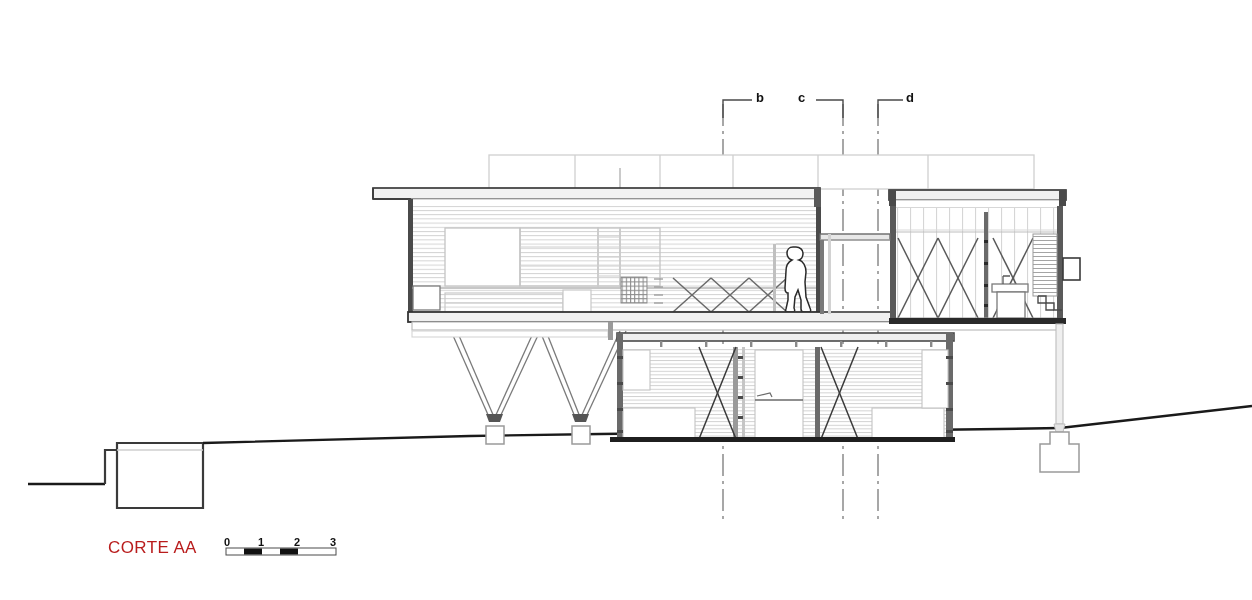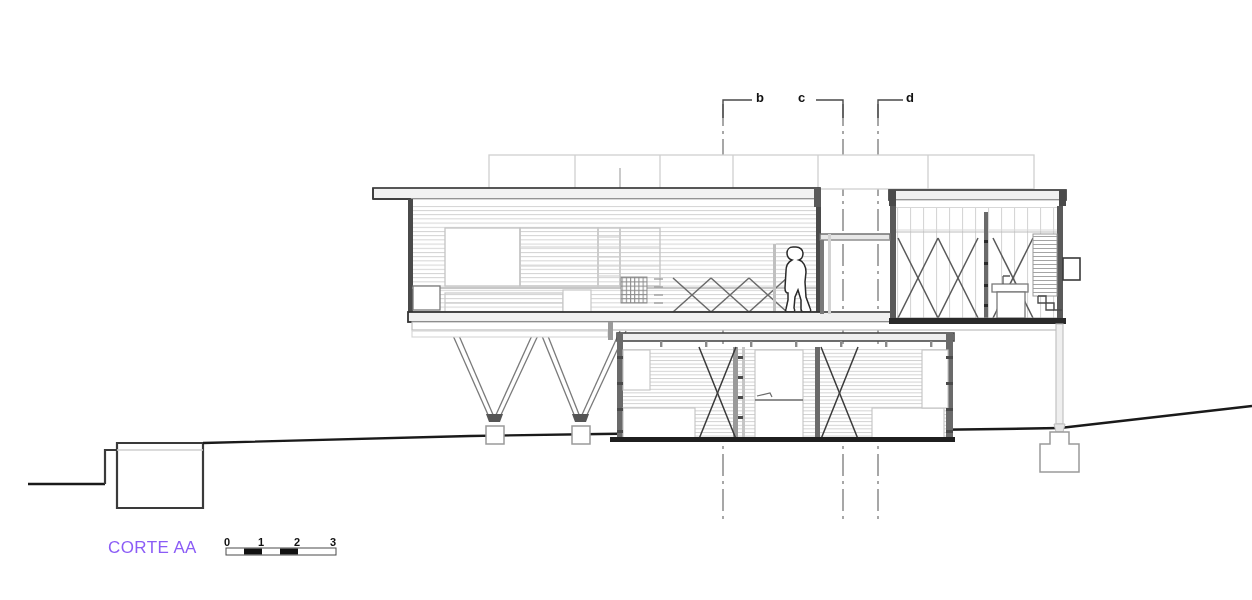--- a/index.html
+++ b/index.html
@@ -11,21 +11,21 @@
     position:relative;
   }
   #sheet{position:relative;width:1252px;height:600px;background:#fff;}
   #drawing{position:absolute;left:0;top:0;width:1252px;height:600px;}
 
   .title-block{
     position:absolute;
     left:108px; top:538px;
     font-size:17px;
     letter-spacing:0.4px;
-    color:#8b5cf6;
+    color:#b91c1c;
     font-family:"Liberation Sans", sans-serif;
     white-space:nowrap;
   }
   .scale-wrap{
     position:absolute;
     left:224px; top:536px;
     width:116px; height:26px;
   }
   .scale-num{
     position:absolute;

